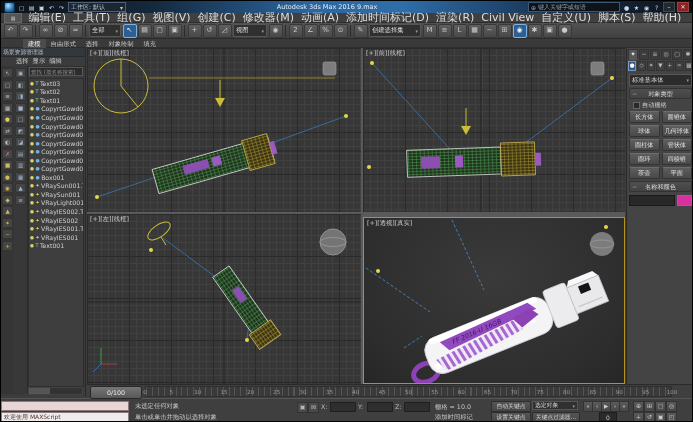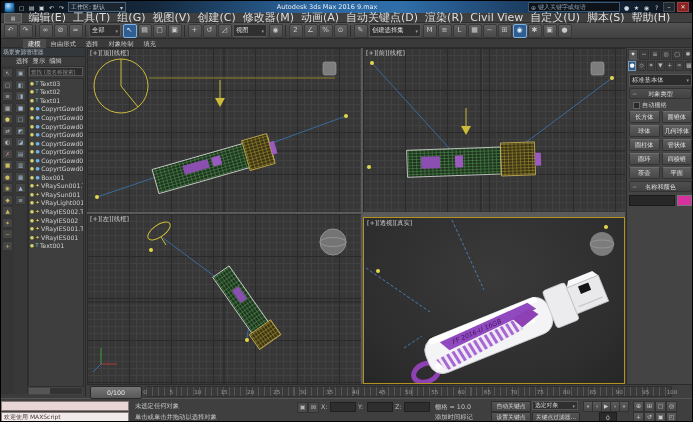--- a/index.html
+++ b/index.html
@@ -160,21 +160,21 @@
   <div class="menubar">
     <div class="menu-logo">▦</div>
     <span id="menubar" style="display:flex;">
         <span class="menu">编辑(E)</span>
         <span class="menu">工具(T)</span>
         <span class="menu">组(G)</span>
         <span class="menu">视图(V)</span>
         <span class="menu">创建(C)</span>
         <span class="menu">修改器(M)</span>
         <span class="menu">动画(A)</span>
-        <span class="menu">自动关键点(D)</span>
+        <span class="menu">添加时间标记(D)</span>
         <span class="menu">渲染(R)</span>
         <span class="menu">Civil View</span>
         <span class="menu">自定义(U)</span>
         <span class="menu">脚本(S)</span>
         <span class="menu">帮助(H)</span>
       </span>
   </div>
 
   <div class="toolbar" id="tb">
       <span class="ticon">↶</span>

